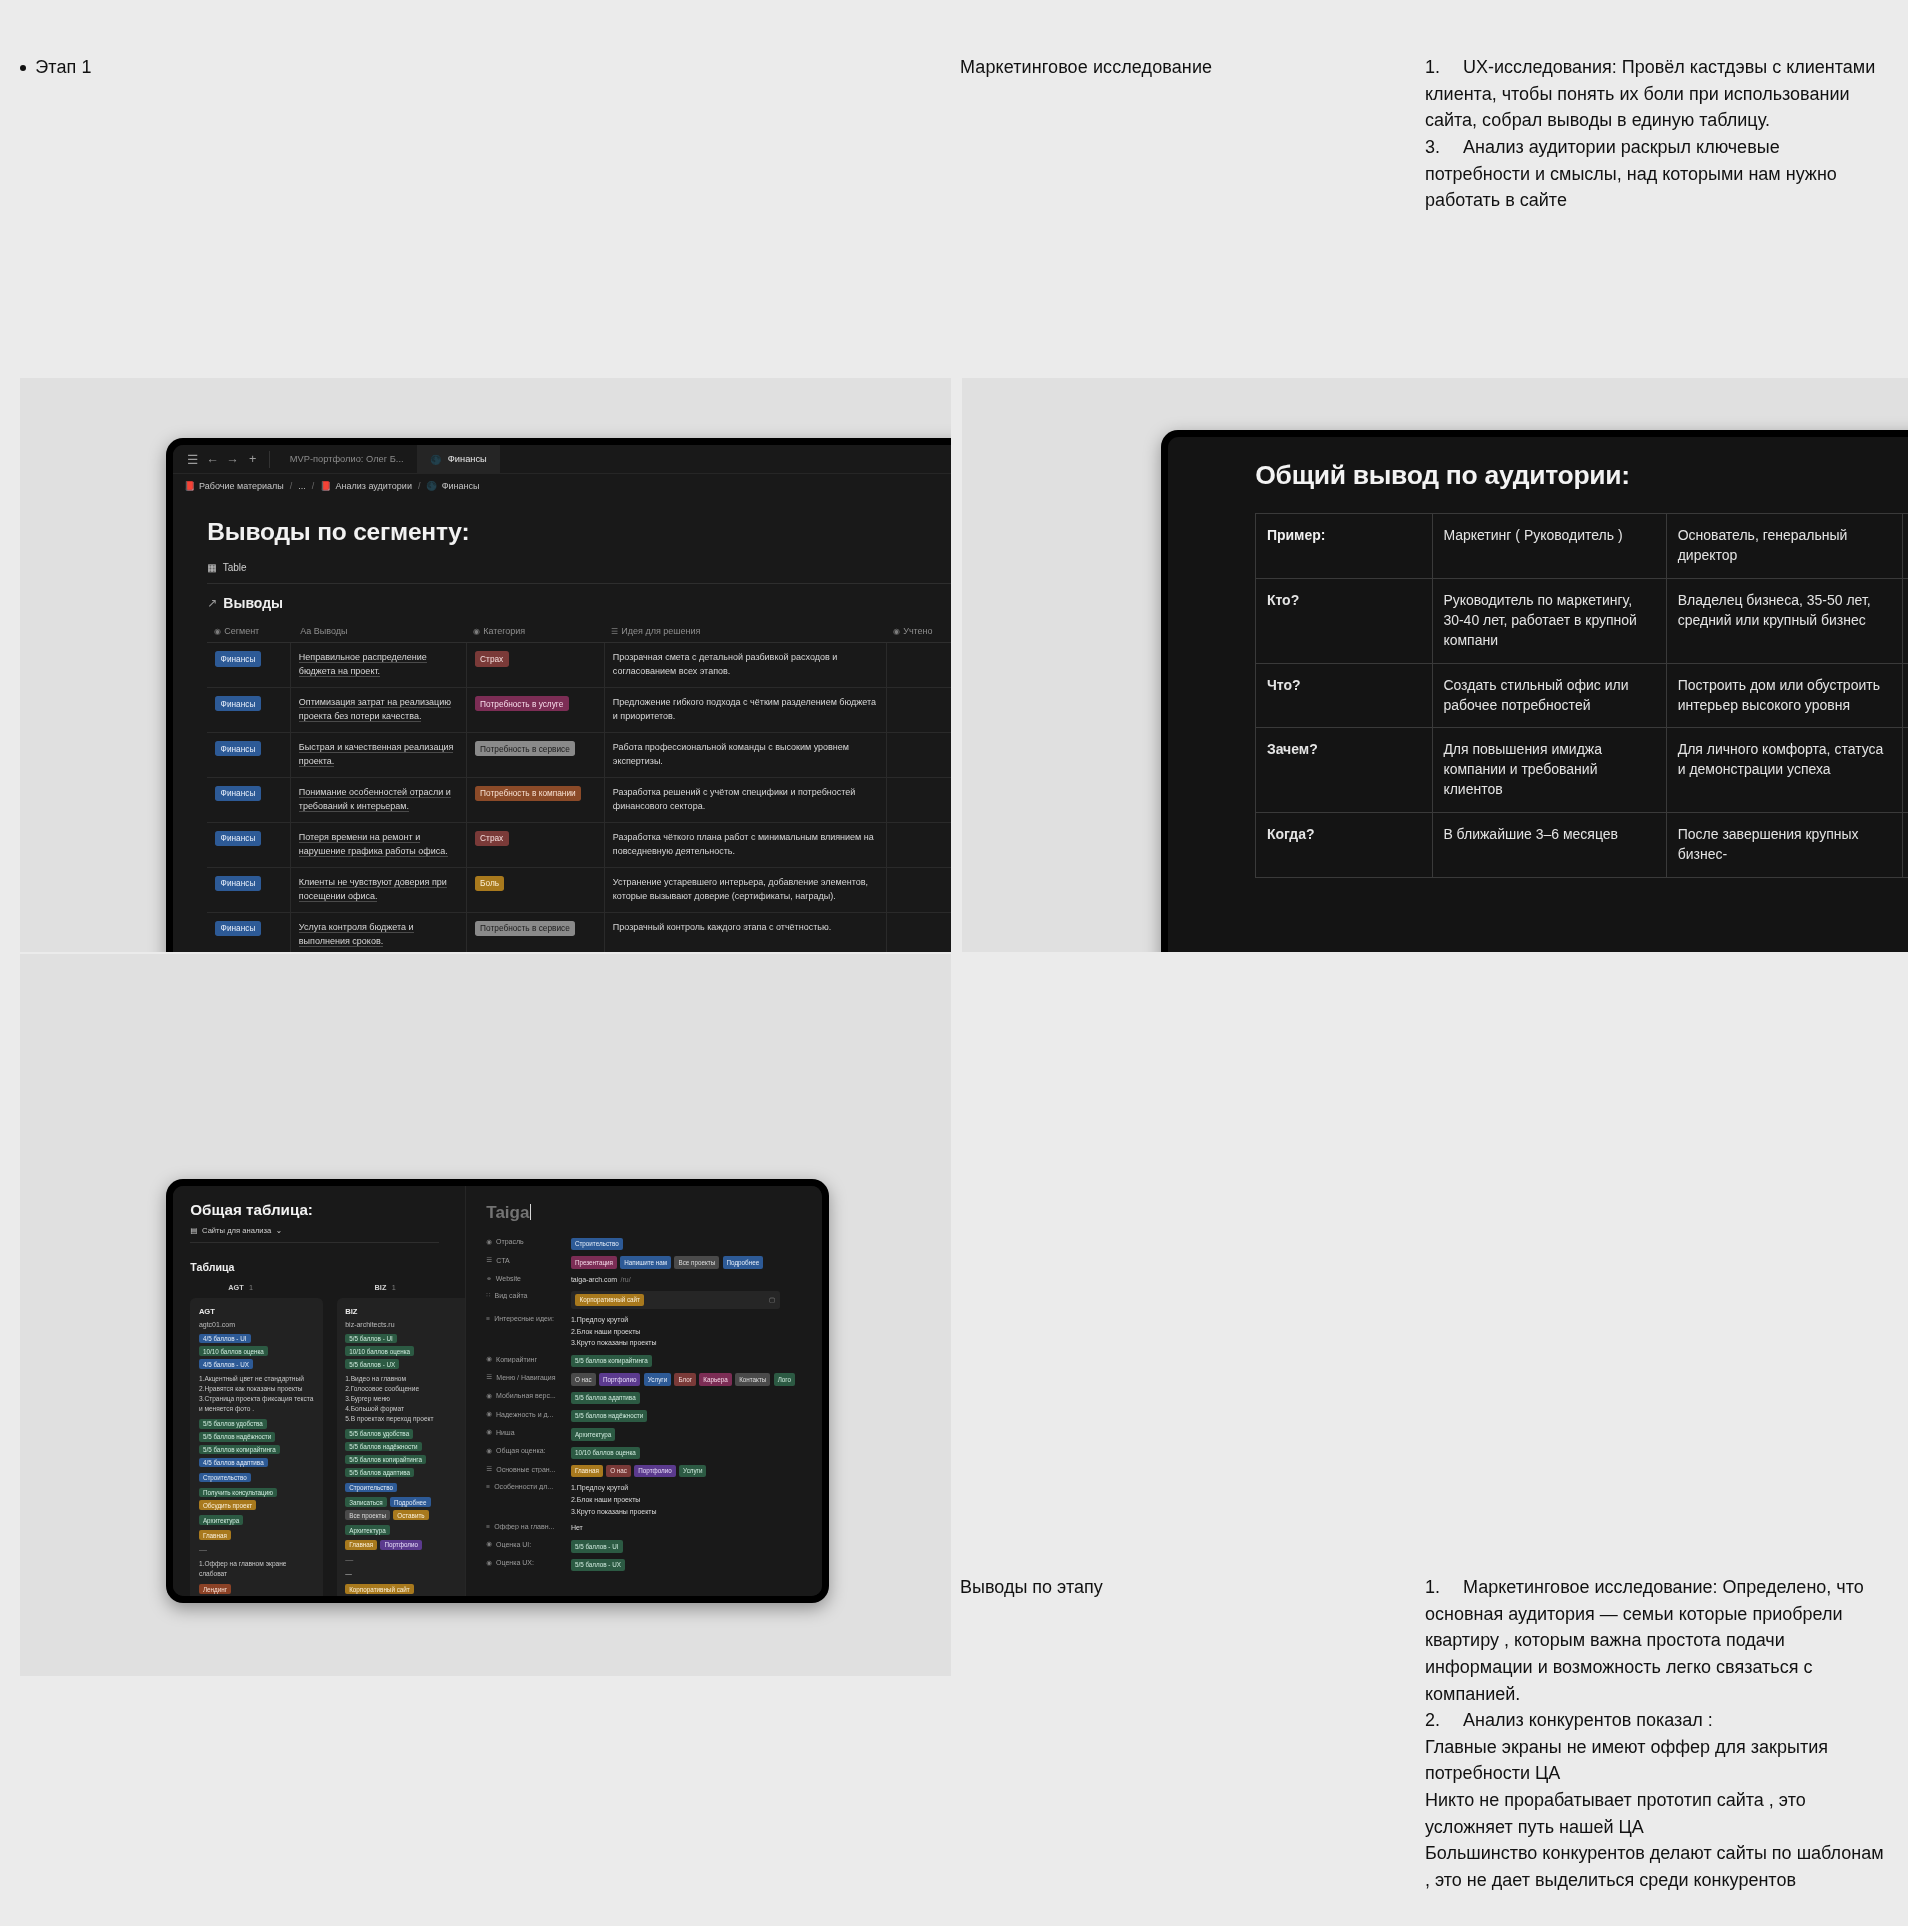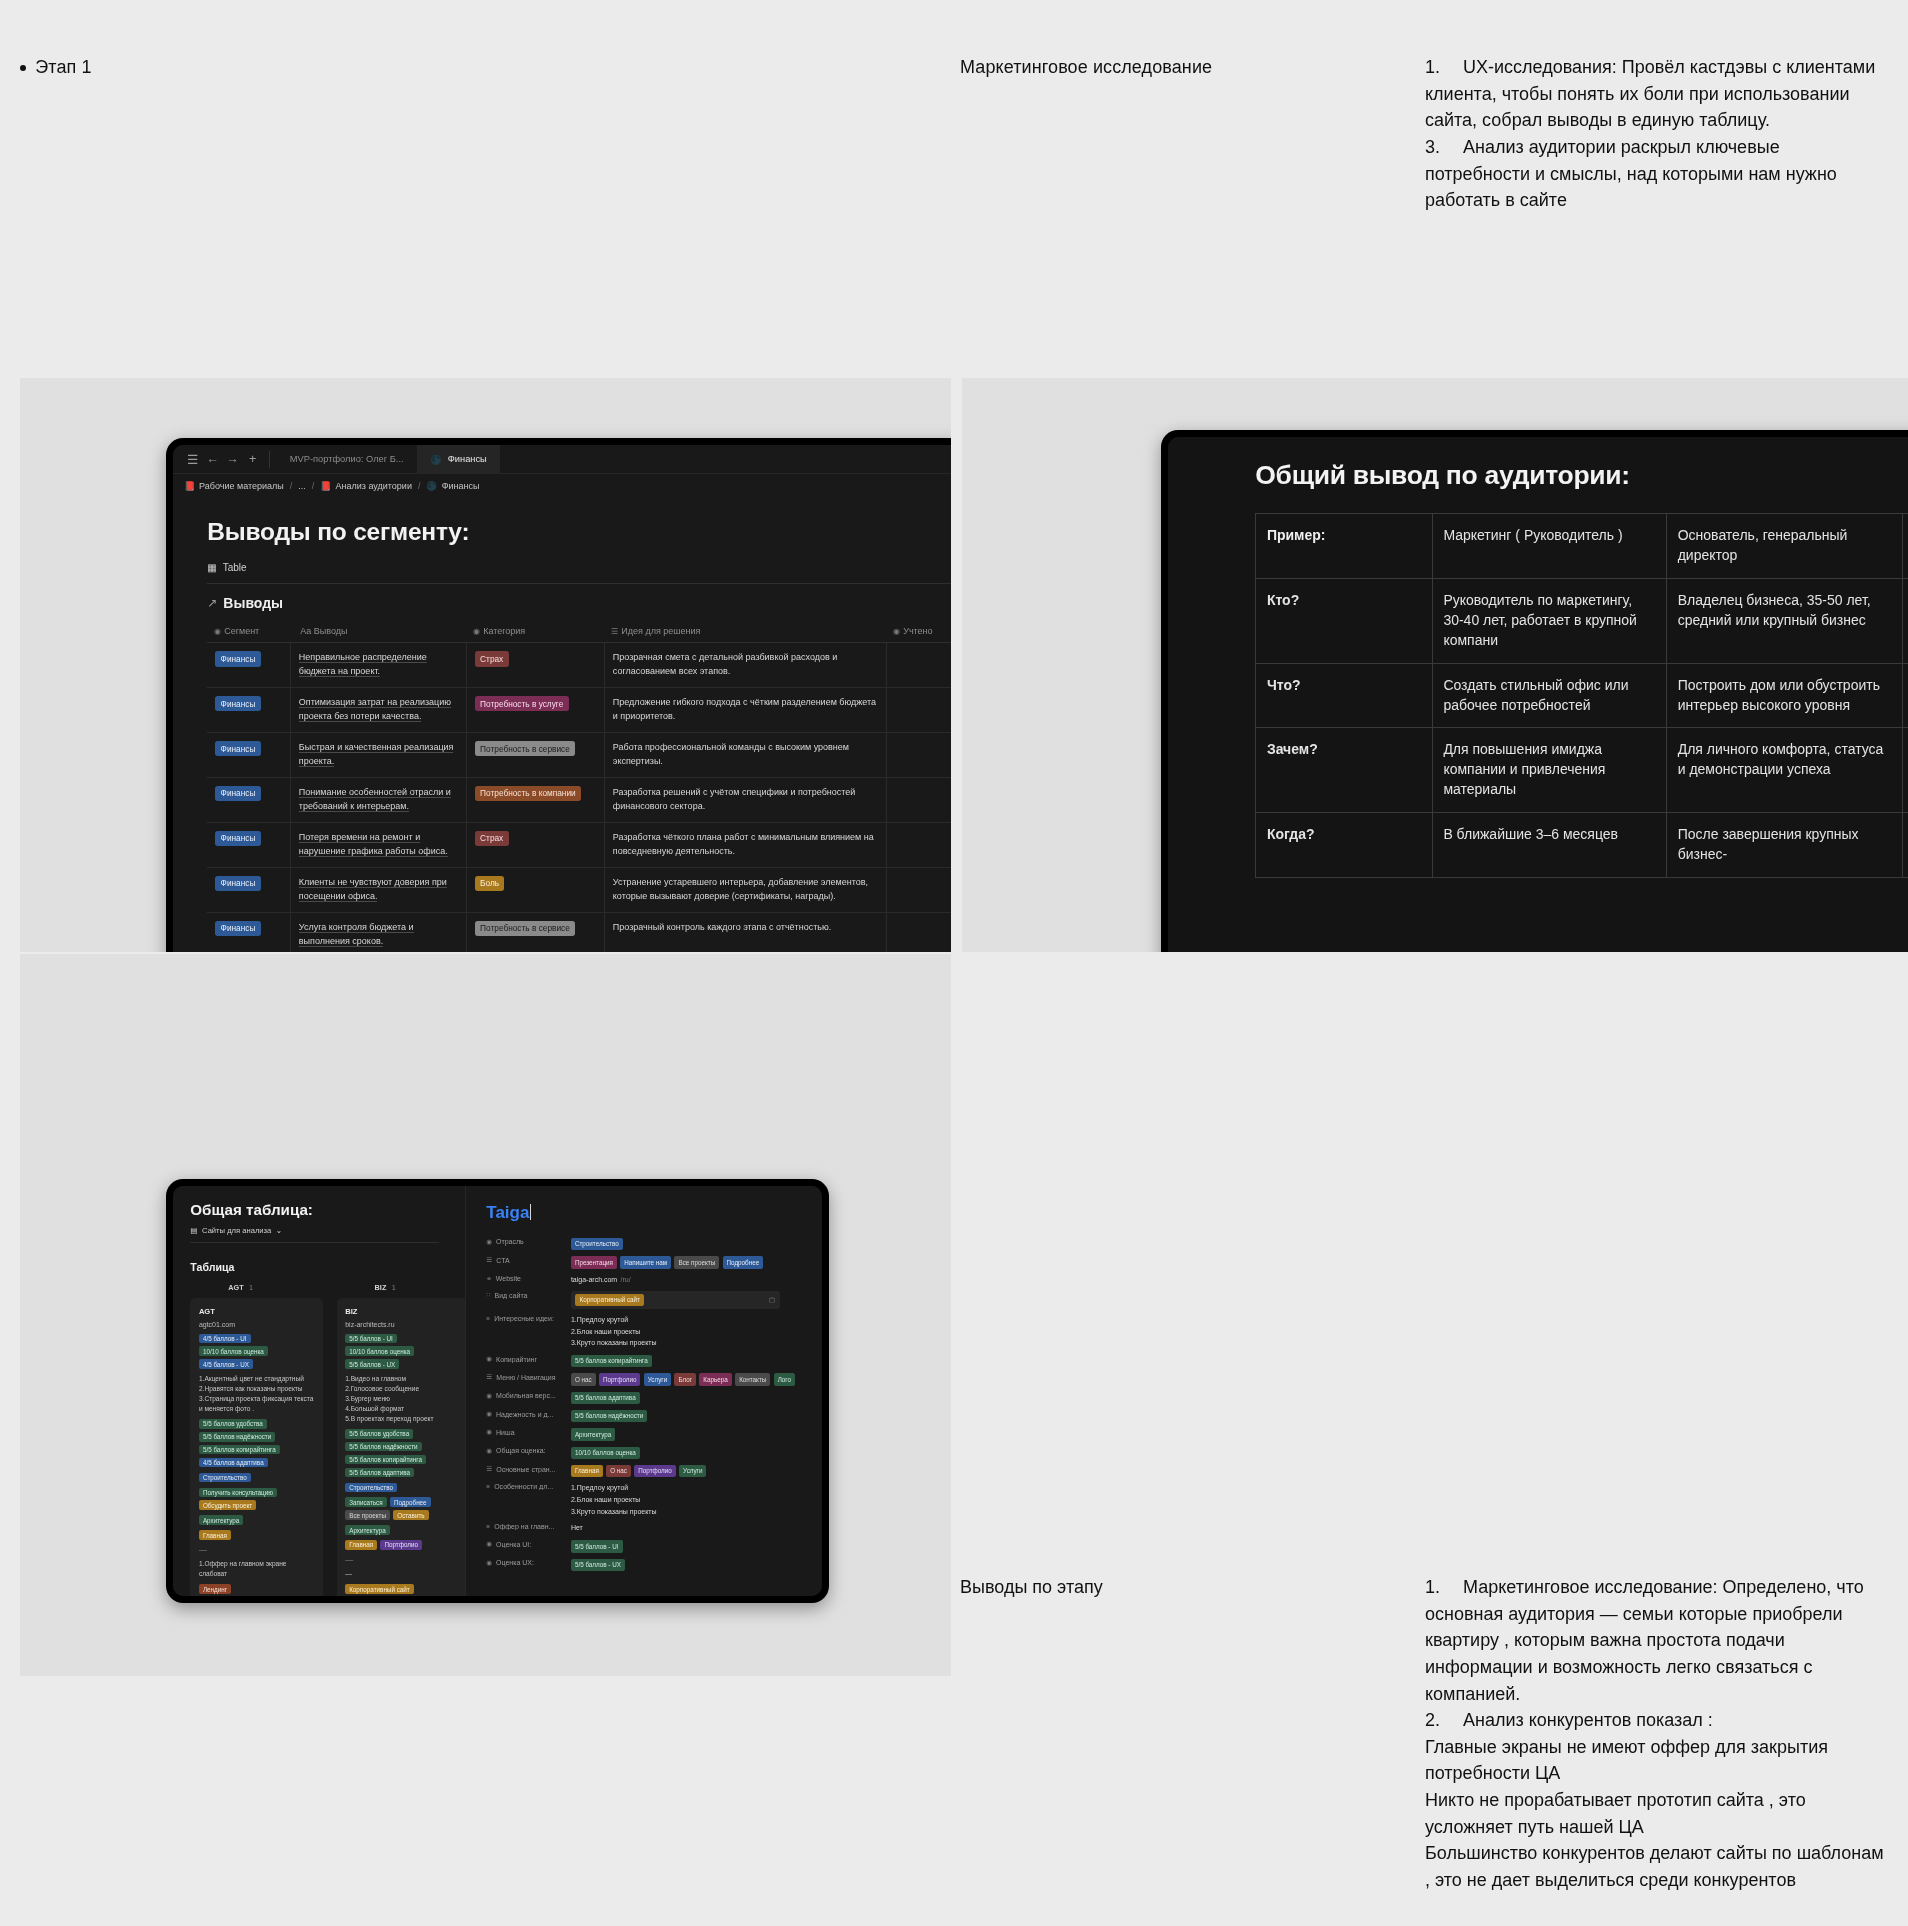--- a/index.html
+++ b/index.html
@@ -173,21 +173,21 @@
   .c-green  { background:#2c5a43; color:#cfeadd; }
   .c-blue   { background:#2d5a96; color:#e3ecf8; }
   .c-gold   { background:#a8791d; color:#fbf0d9; }
   .c-rust   { background:#8b4226; color:#f6ded1; }
   .c-purple { background:#5b3a8e; color:#e8defa; }
   .c-grey   { background:#4a4a4a; color:#dcdcdc; }
   .c-wine   { background:#7c2d55; color:#f5d9e8; }
   .c-dred   { background:#7a3a38; color:#f2dcda; }
 
   
-  .taiga-title { font-size:17px; font-weight:700; color:#3b82f6; }
+  .taiga-title { font-size:17px; font-weight:700; color:#737373; }
   .taiga-title .caret { display:inline-block; width:1.3px; height:16px; background:#d7d7d7; vertical-align:-2px; margin-left:0.7px; }
   .props { margin-top:14.6px; display:flex; flex-direction:column; gap:6px; }
   .prow { display:flex; align-items:flex-start; gap:6.6px; }
   .plabel { width:78px; flex:0 0 78px; font-size:7px; color:#9d9d9d; display:flex; align-items:center; gap:4px; white-space:nowrap; overflow:hidden; }
   .plabel .pi { color:#7e7e7e; font-size:6.6px; }
   .pval { font-size:7px; color:#dcdcdc; line-height:1.55; display:flex; flex-wrap:wrap; gap:3.3px; align-items:center; }
   .pval.col { flex-direction:column; align-items:flex-start; gap:0.7px; }
   .url-grey { color:#7c7c7c; }
   .vidsite-box {
     background:#262626; border-radius:2.7px; padding:2.7px 4.6px;
@@ -359,21 +359,21 @@
                 <td class="ac3">Адвокат или юрист, 30-45 лет, работает в юридической фирме</td>
               </tr>
               <tr>
                 <td class="ac0 rowlabel">Что?</td>
                 <td class="ac1">Создать стильный офис или рабочее потребностей</td>
                 <td class="ac2">Построить дом или обустроить интерьер высокого уровня</td>
                 <td class="ac3">Функциональный и лаконичный интерьер для офиса</td>
               </tr>
               <tr>
                 <td class="ac0 rowlabel">Зачем?</td>
-                <td class="ac1">Для повышения имиджа компании и привлечения материалы</td>
+                <td class="ac1">Для повышения имиджа компании и требований клиентов</td>
                 <td class="ac2">Для личного комфорта, статуса и демонстрации успеха</td>
                 <td class="ac3">Для удобной работы и встреч с клиентами</td>
               </tr>
               <tr>
                 <td class="ac0 rowlabel">Когда?</td>
                 <td class="ac1">В ближайшие 3–6 месяцев</td>
                 <td class="ac2">После завершения крупных бизнес-</td>
                 <td class="ac3">При обновлении офиса или</td>
               </tr>
             </tbody>

